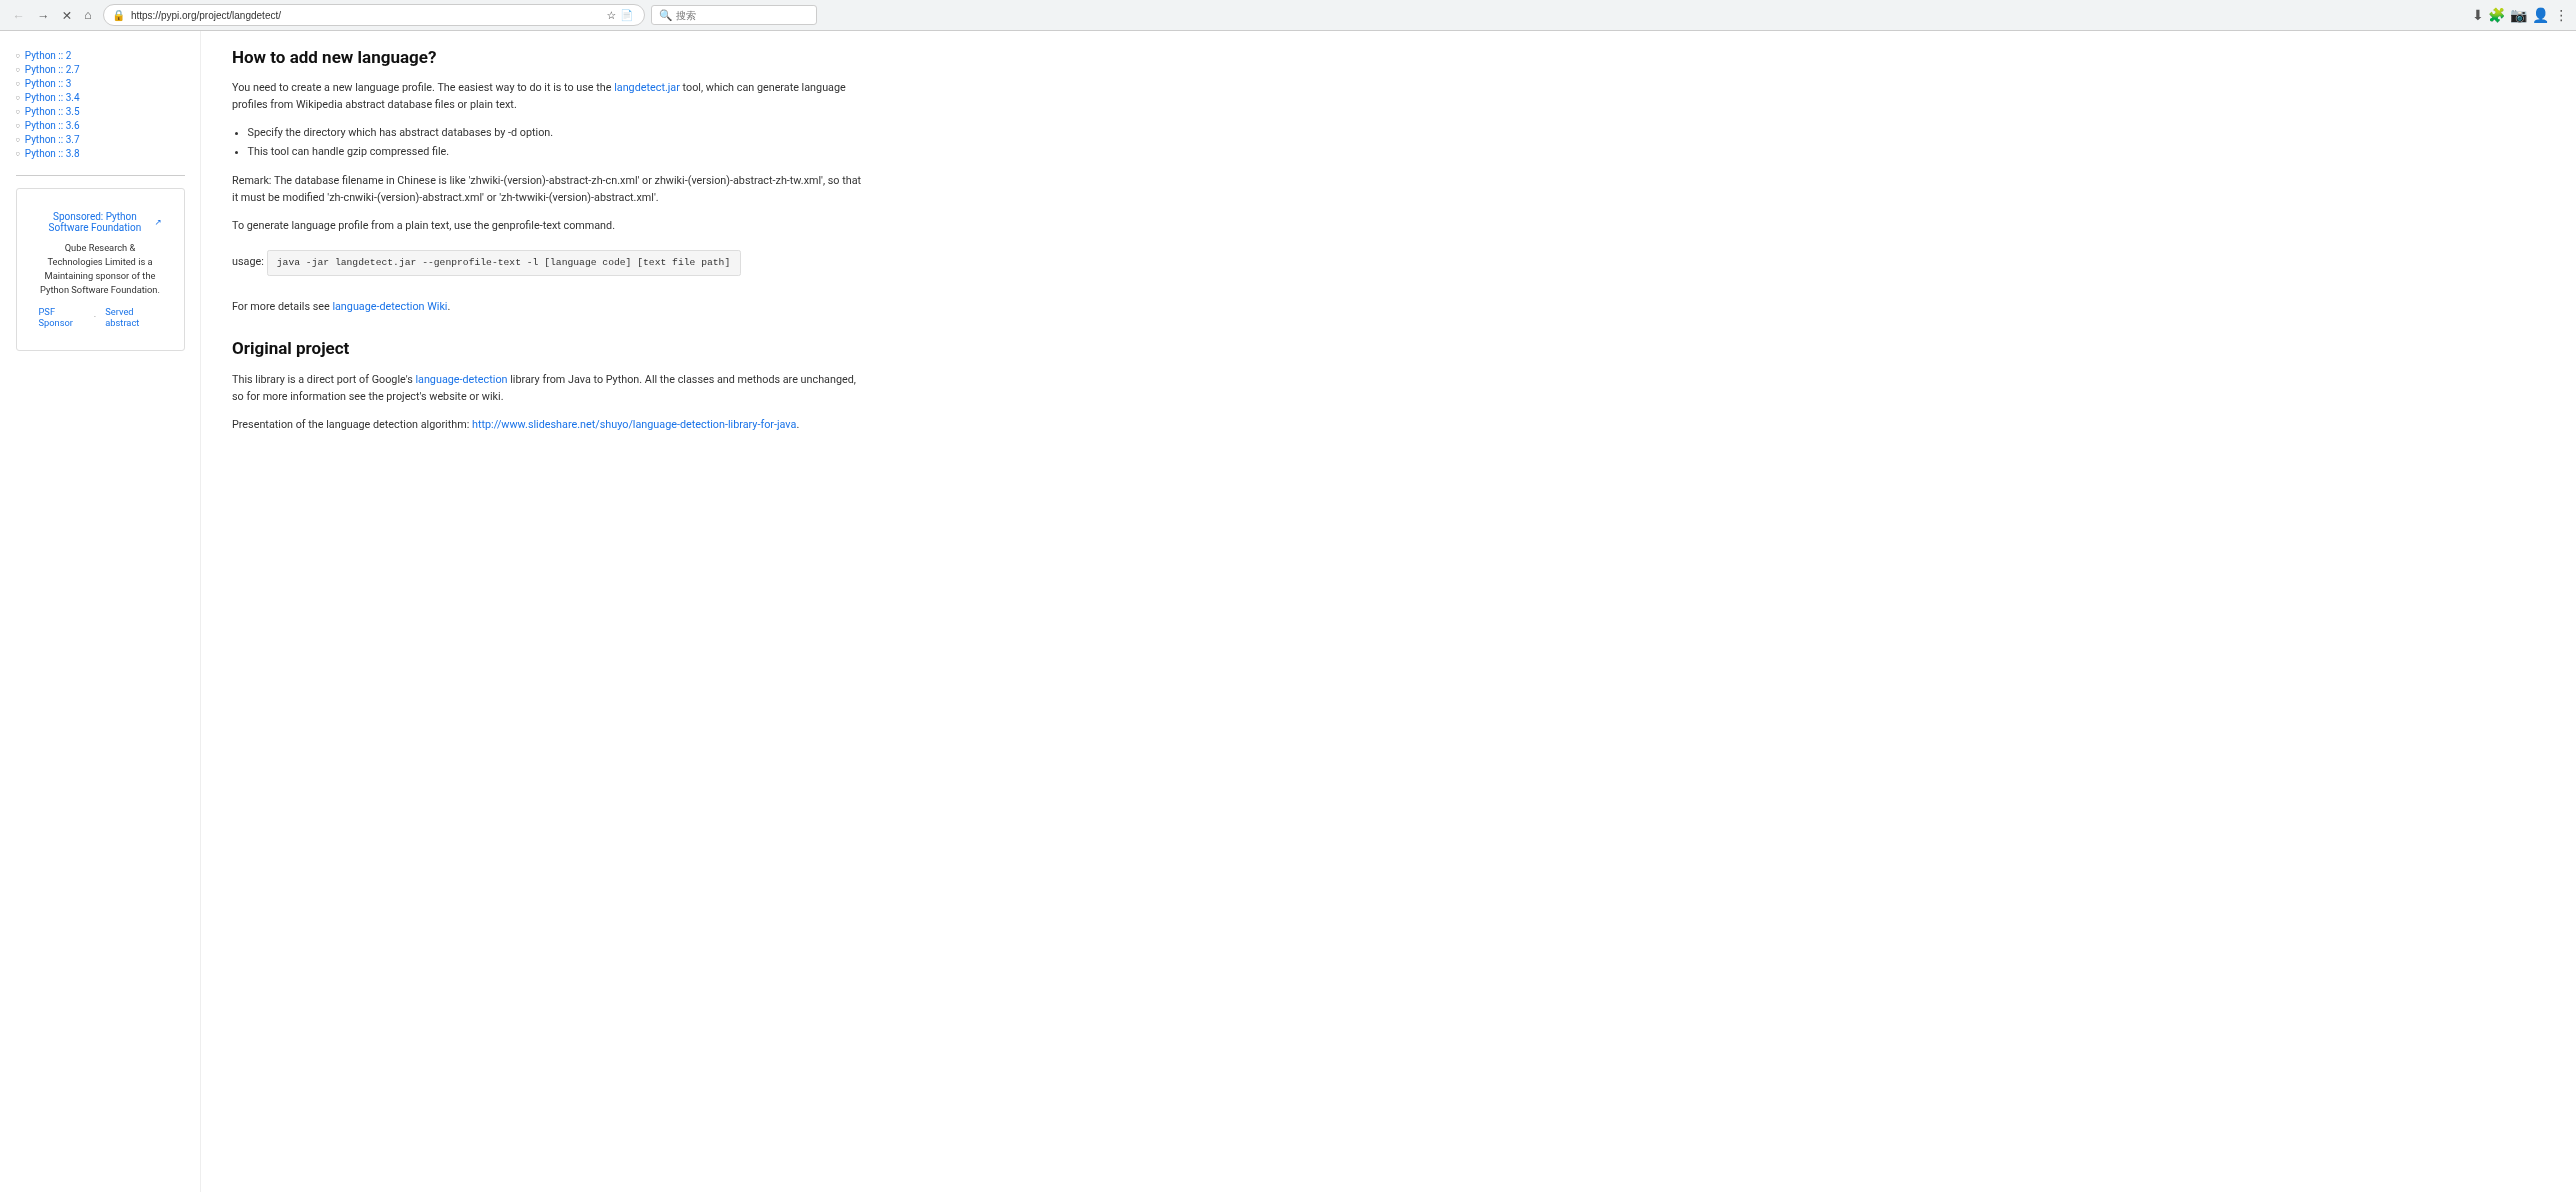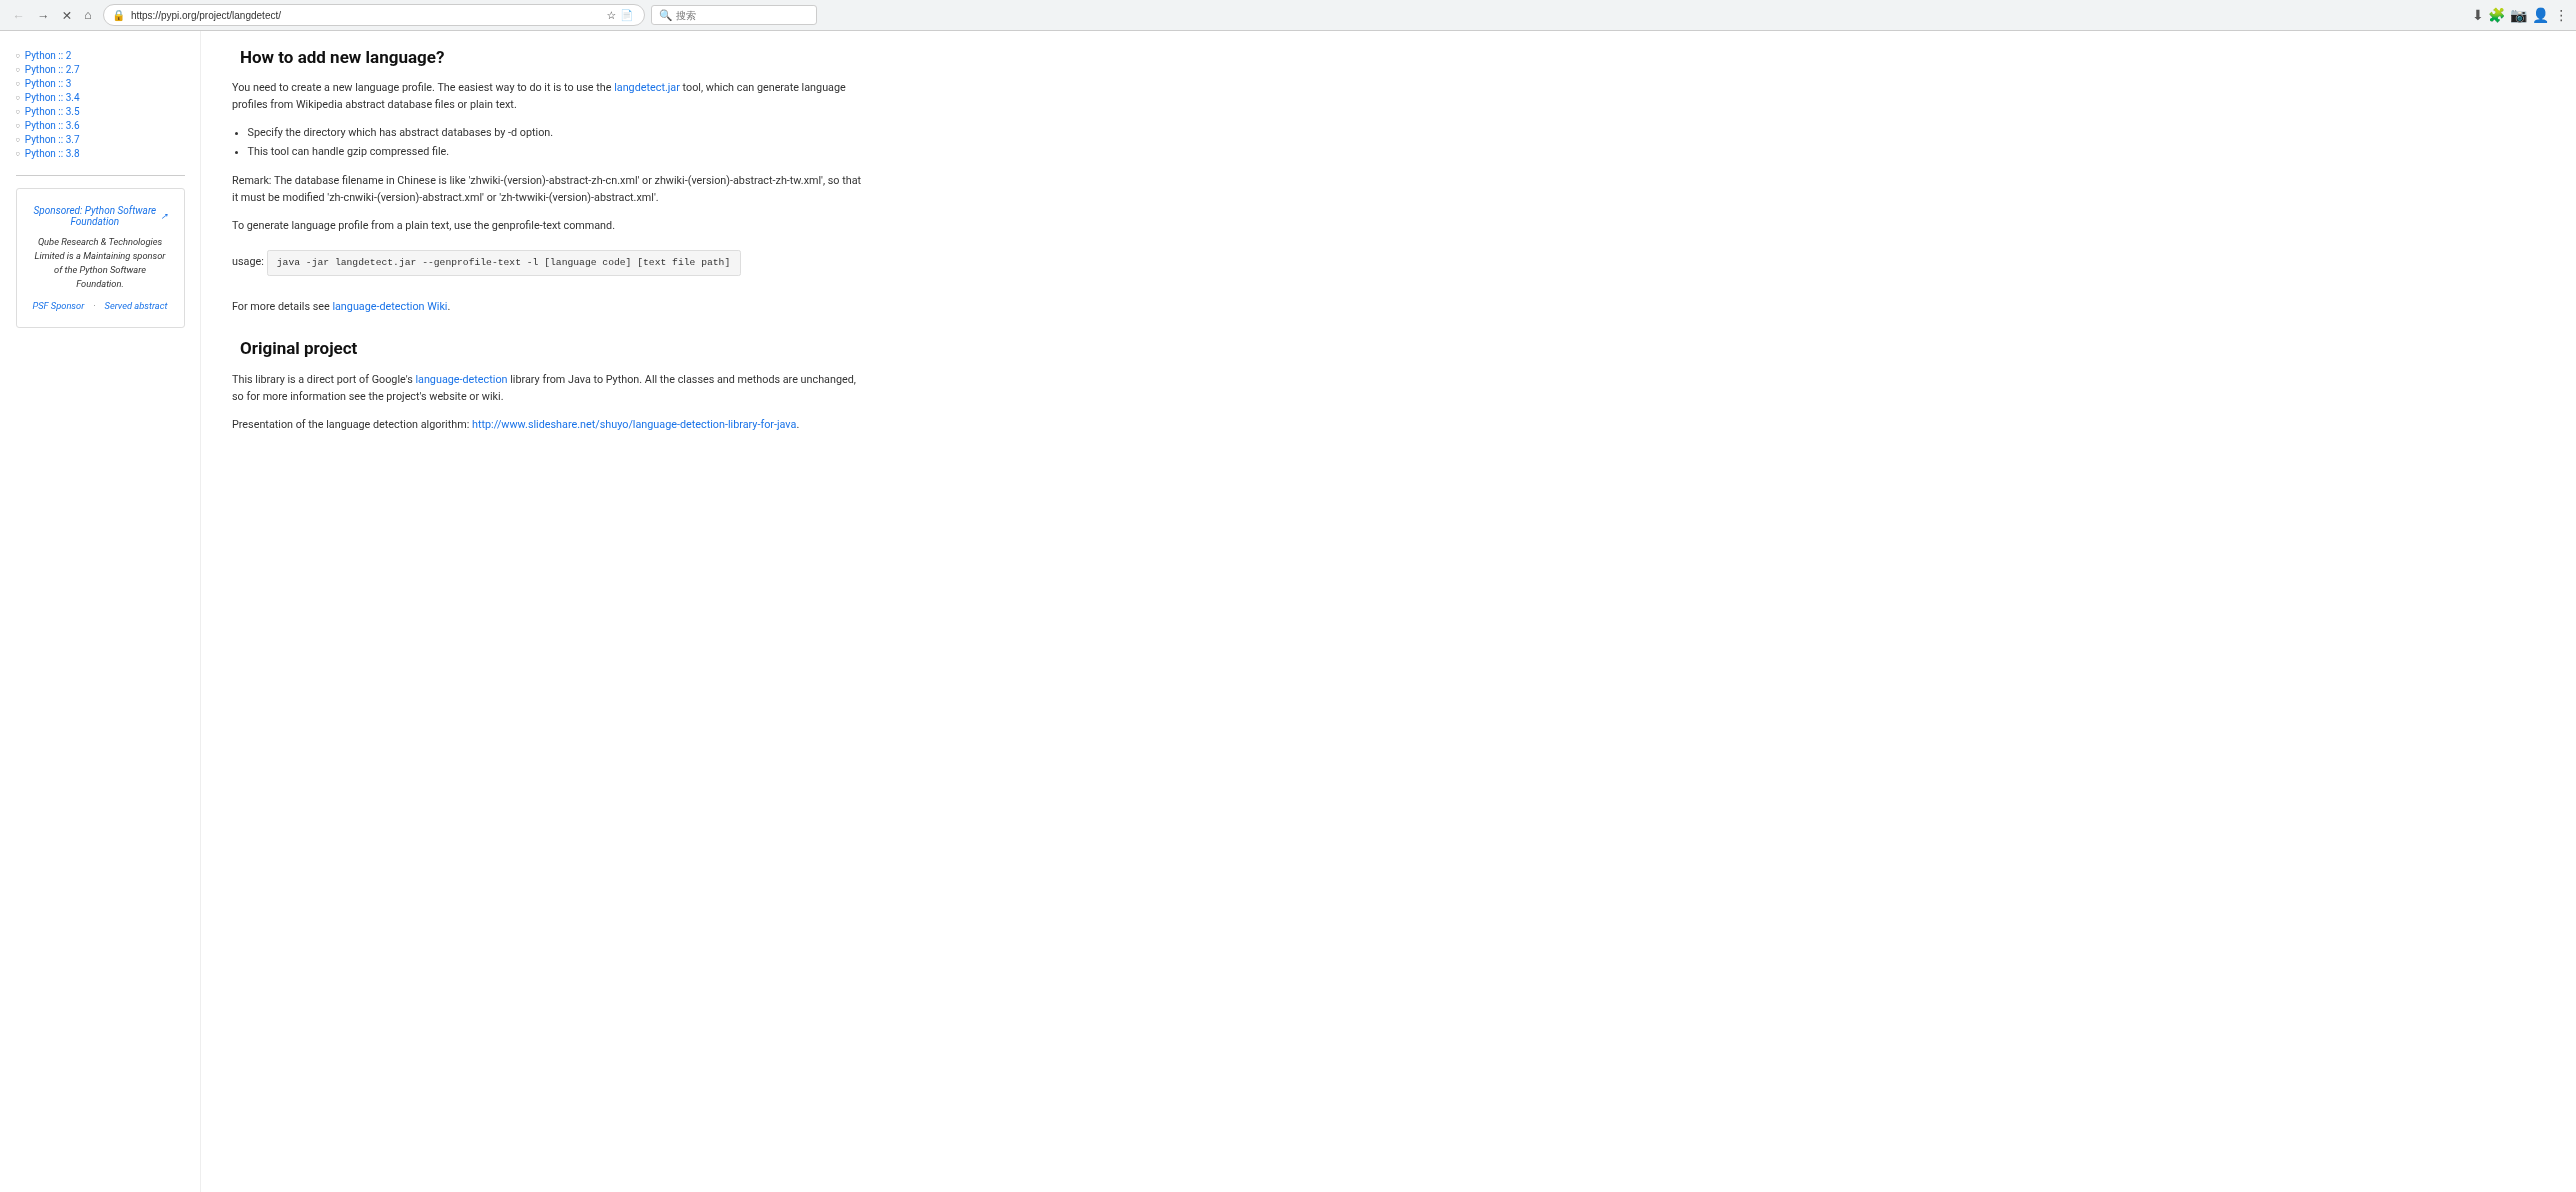--- a/index.html
+++ b/index.html
@@ -116,23 +116,22 @@
 
     .sidebar-divider {
       border: none;
       border-top: 0.8px solid #ccc;
       margin: 12.4px 0;
     }
 
     .sponsor-box {
       border: 0.8px solid #ddd;
       border-radius: 3.1px;
-      padding: 16px;
+      padding: 22px;
       background: #fff;
-      font-style: italic;
     }
     .sponsor-title {
       color: #1a73e8;
       font-size: 10px;
       text-align: center;
       margin-bottom: 7.7px;
       display: flex;
       align-items: center;
       justify-content: center;
       gap: 3.1px;
@@ -169,21 +168,20 @@
       flex: 1;
       padding: 15.5px 31px;
       max-width: 697px;
     }
 
     .section-title {
       font-size: 17px;
       font-weight: bold;
       color: #111;
       margin-bottom: 12.4px;
-      margin-left: 8px;
     }
 
     .content-para {
       font-size: 10.8px;
       line-height: 1.6;
       color: #333;
       margin-bottom: 10.8px;
     }
 
     .content-para a {

